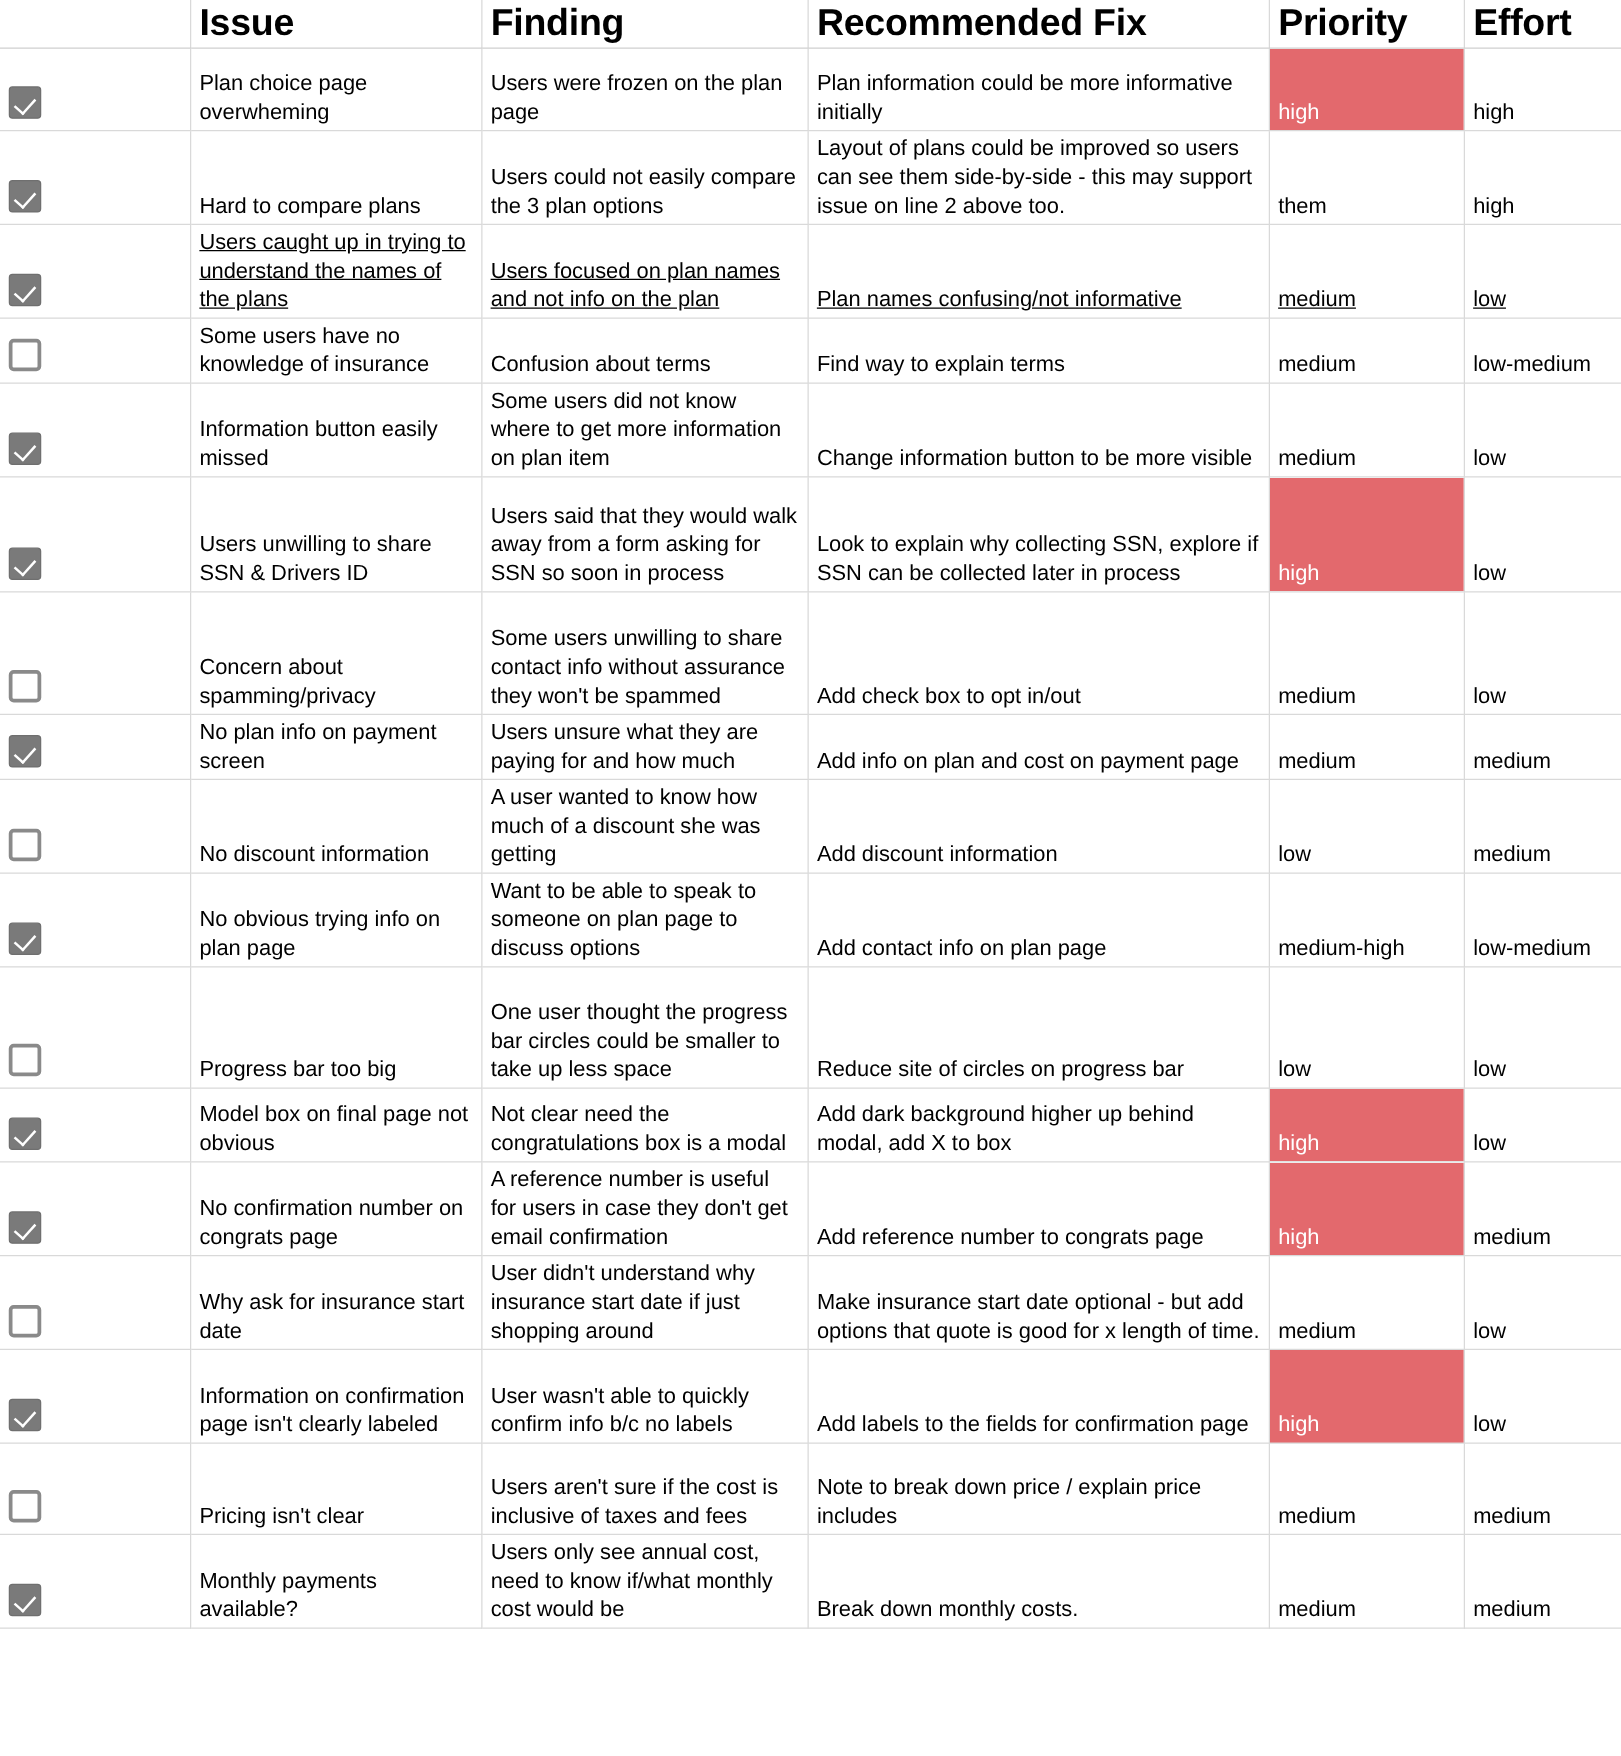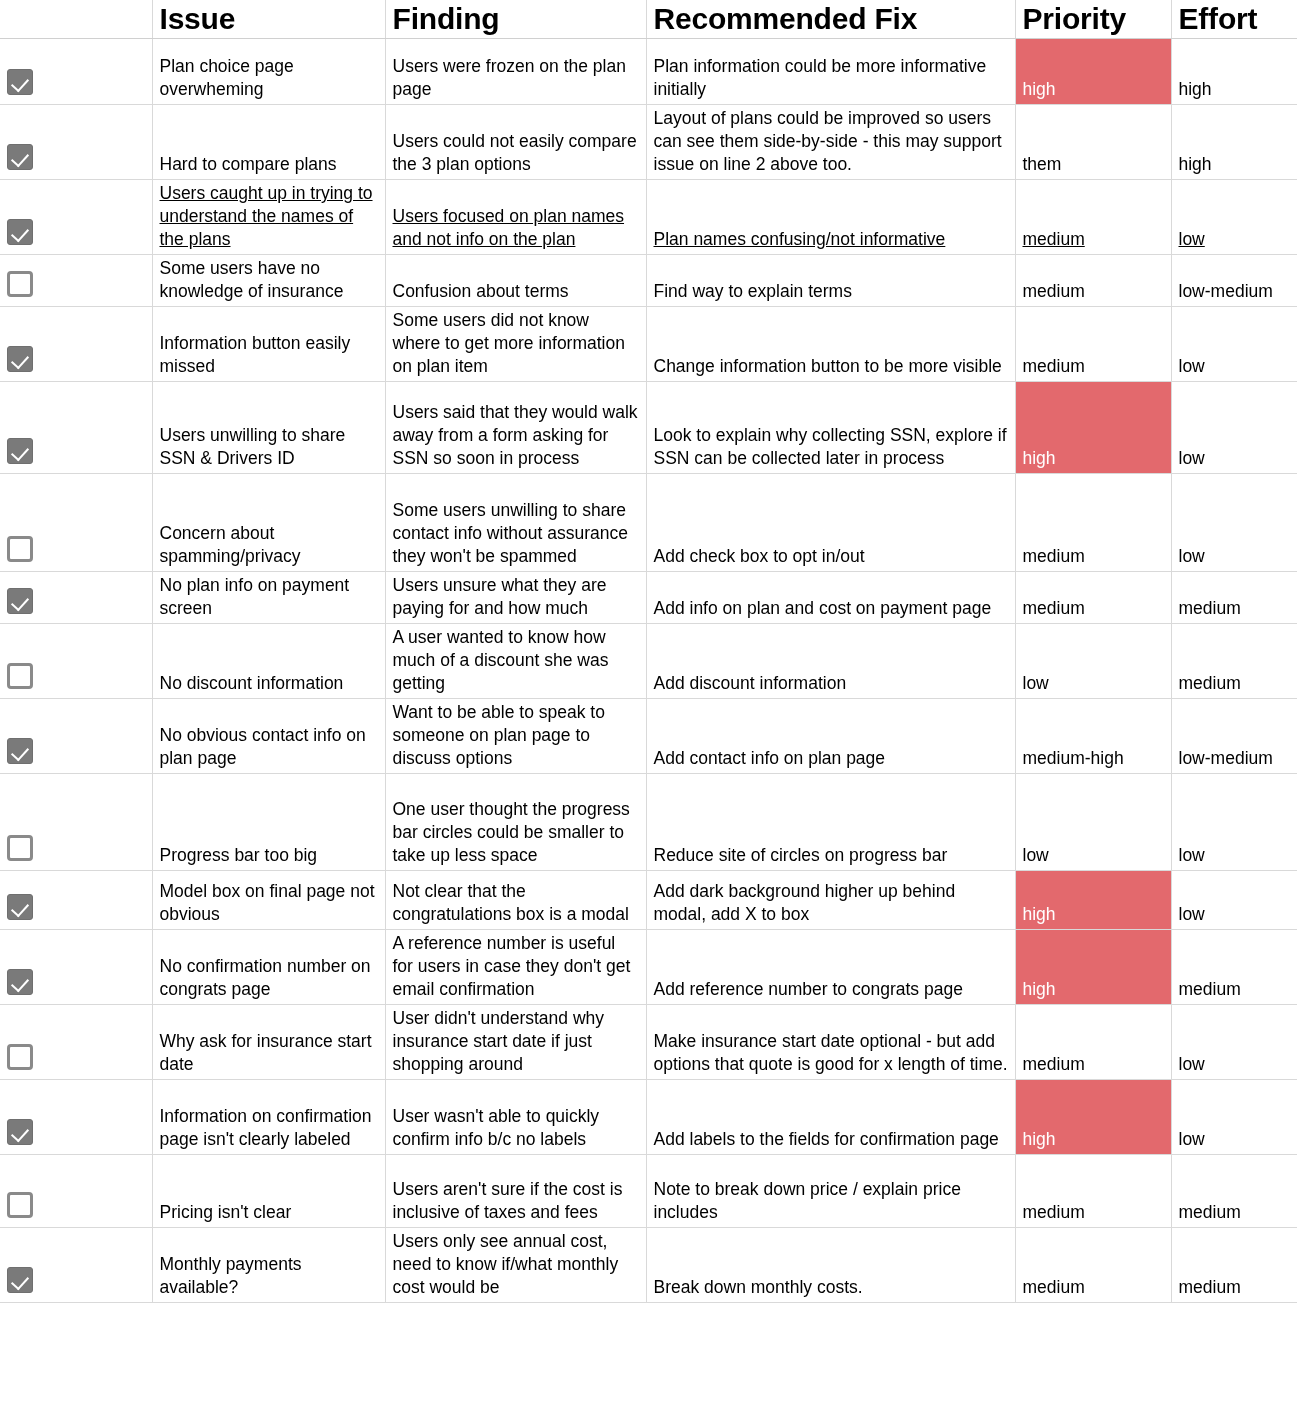--- a/index.html
+++ b/index.html
@@ -190,38 +190,38 @@
         <tr style="height: 73px;">
           <td class="cell-check"><span class="chk off"></span></td>
           <td>No discount information</td>
           <td>A user wanted to know how much of a discount she was getting</td>
           <td>Add discount information</td>
           <td class="pri">low</td>
           <td class="eff">medium</td>
         </tr>
         <tr style="height: 73px;">
           <td class="cell-check"><span class="chk on"></span></td>
-          <td>No obvious contact info on plan page</td>
+          <td>No obvious trying info on plan page</td>
           <td>Want to be able to speak to someone on plan page to discuss options</td>
           <td>Add contact info on plan page</td>
           <td class="pri">medium-high</td>
           <td class="eff">low-medium</td>
         </tr>
         <tr style="height: 97px;">
           <td class="cell-check"><span class="chk off"></span></td>
           <td>Progress bar too big</td>
           <td>One user thought the progress bar circles could be smaller to take up less space</td>
           <td>Reduce site of circles on progress bar</td>
           <td class="pri">low</td>
           <td class="eff">low</td>
         </tr>
         <tr style="height: 59px;">
           <td class="cell-check"><span class="chk on"></span></td>
           <td>Model box on final page not obvious</td>
-          <td>Not clear that the congratulations box is a modal</td>
+          <td>Not clear need the congratulations box is a modal</td>
           <td>Add dark background higher up behind modal, add X to box</td>
           <td class="pri high-bg">high</td>
           <td class="eff">low</td>
         </tr>
         <tr style="height: 75px;">
           <td class="cell-check"><span class="chk on"></span></td>
           <td>No confirmation number on congrats page</td>
           <td>A reference number is useful for users in case they don't get email confirmation</td>
           <td>Add reference number to congrats page</td>
           <td class="pri high-bg">high</td>

